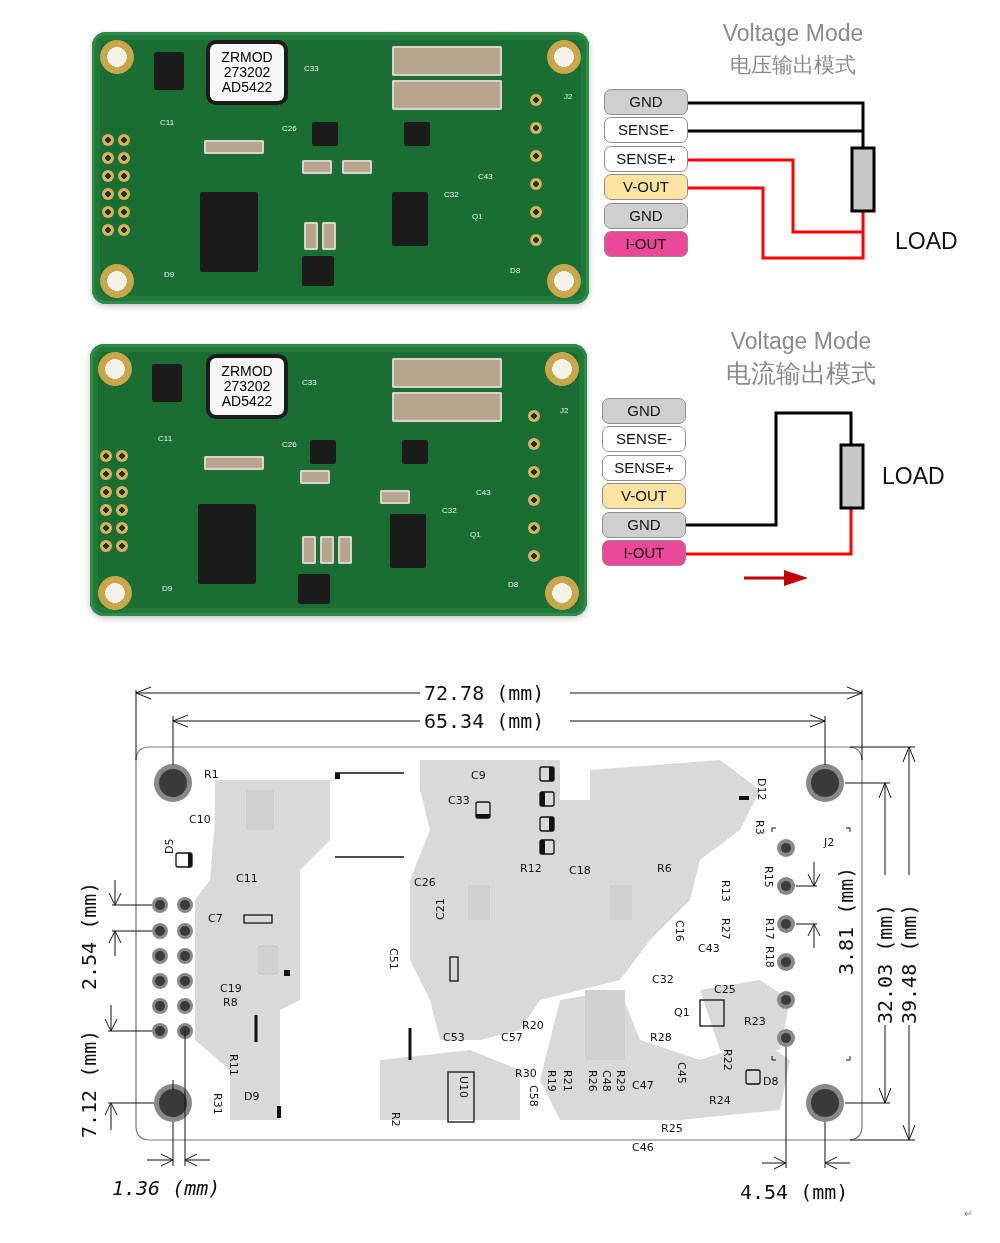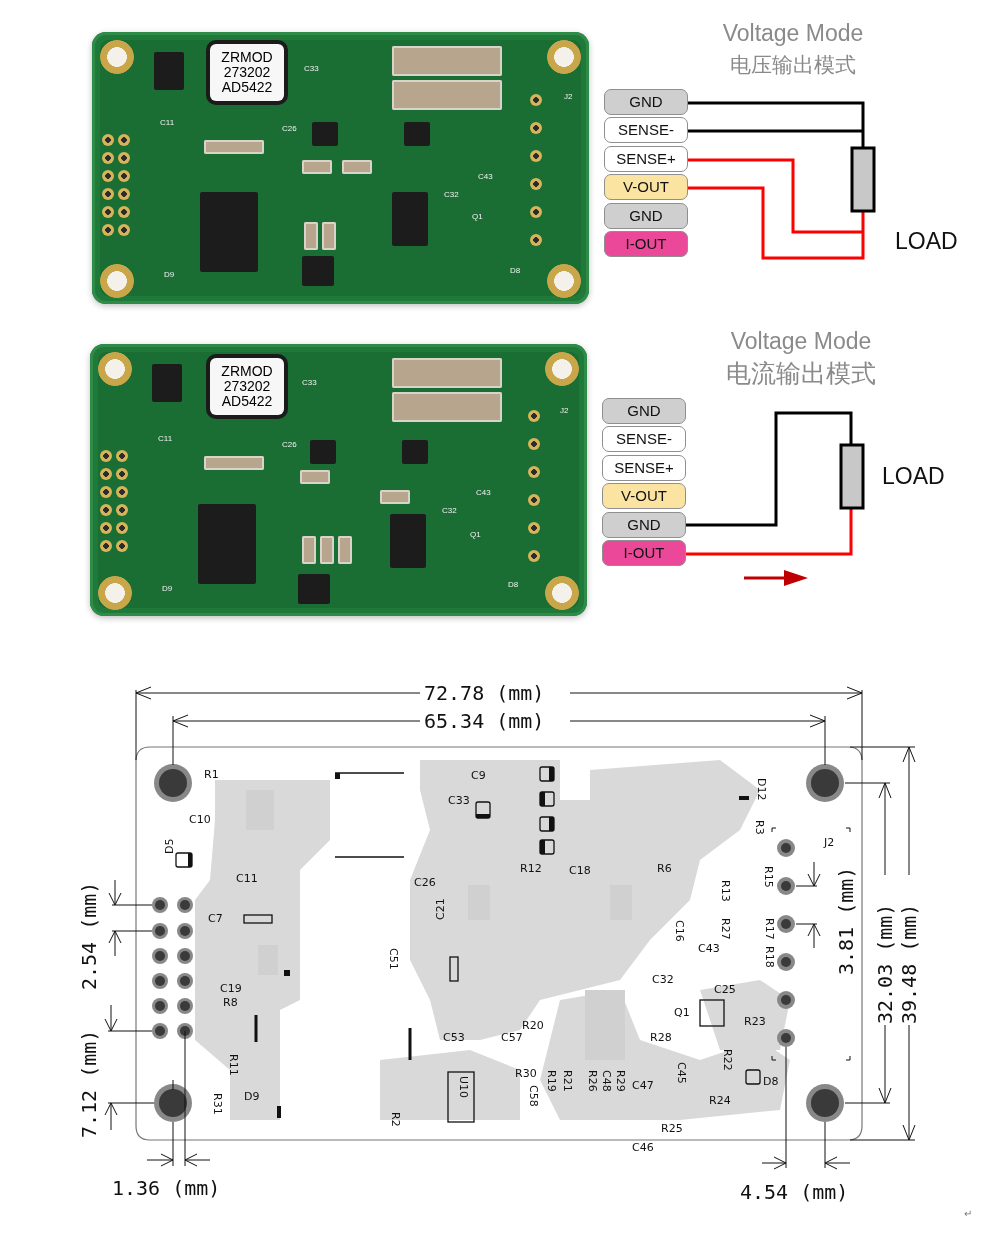--- a/index.html
+++ b/index.html
@@ -425,21 +425,21 @@
   </g>
 </svg>
 
 <div class="dim-text" style="left:424px;top:681px;">72.78 (mm)</div>
 <div class="dim-text" style="left:424px;top:709px;">65.34 (mm)</div>
 <div class="dim-text vert" style="left:897px;top:1024px;">39.48 (mm)</div>
 <div class="dim-text vert" style="left:873px;top:1024px;">32.03 (mm)</div>
 <div class="dim-text vert" style="left:834px;top:975px;">3.81 (mm)</div>
 <div class="dim-text vert" style="left:77px;top:990px;">2.54 (mm)</div>
 <div class="dim-text vert" style="left:77px;top:1138px;">7.12 (mm)</div>
-<div class="dim-text" style="left:112px;top:1176px;">1.36 (mm)</div>
+<div class="dim-text" style="left:112px;top:1176px;font-style:italic;">1.36 (mm)</div>
 <div class="dim-text" style="left:740px;top:1180px;">4.54 (mm)</div>
 
 <span class="comp-lbl" style="left:204px;top:768px;">R1</span>
 <span class="comp-lbl" style="left:189px;top:813px;">C10</span>
 <span class="comp-lbl v90" style="left:163px;top:854px;transform:rotate(-90deg);transform-origin:left top;">D5</span>
 <span class="comp-lbl" style="left:236px;top:872px;">C11</span>
 <span class="comp-lbl" style="left:208px;top:912px;">C7</span>
 <span class="comp-lbl" style="left:220px;top:982px;">C19</span>
 <span class="comp-lbl" style="left:223px;top:996px;">R8</span>
 <span class="comp-lbl v90" style="left:240px;top:1054px;">R11</span>

